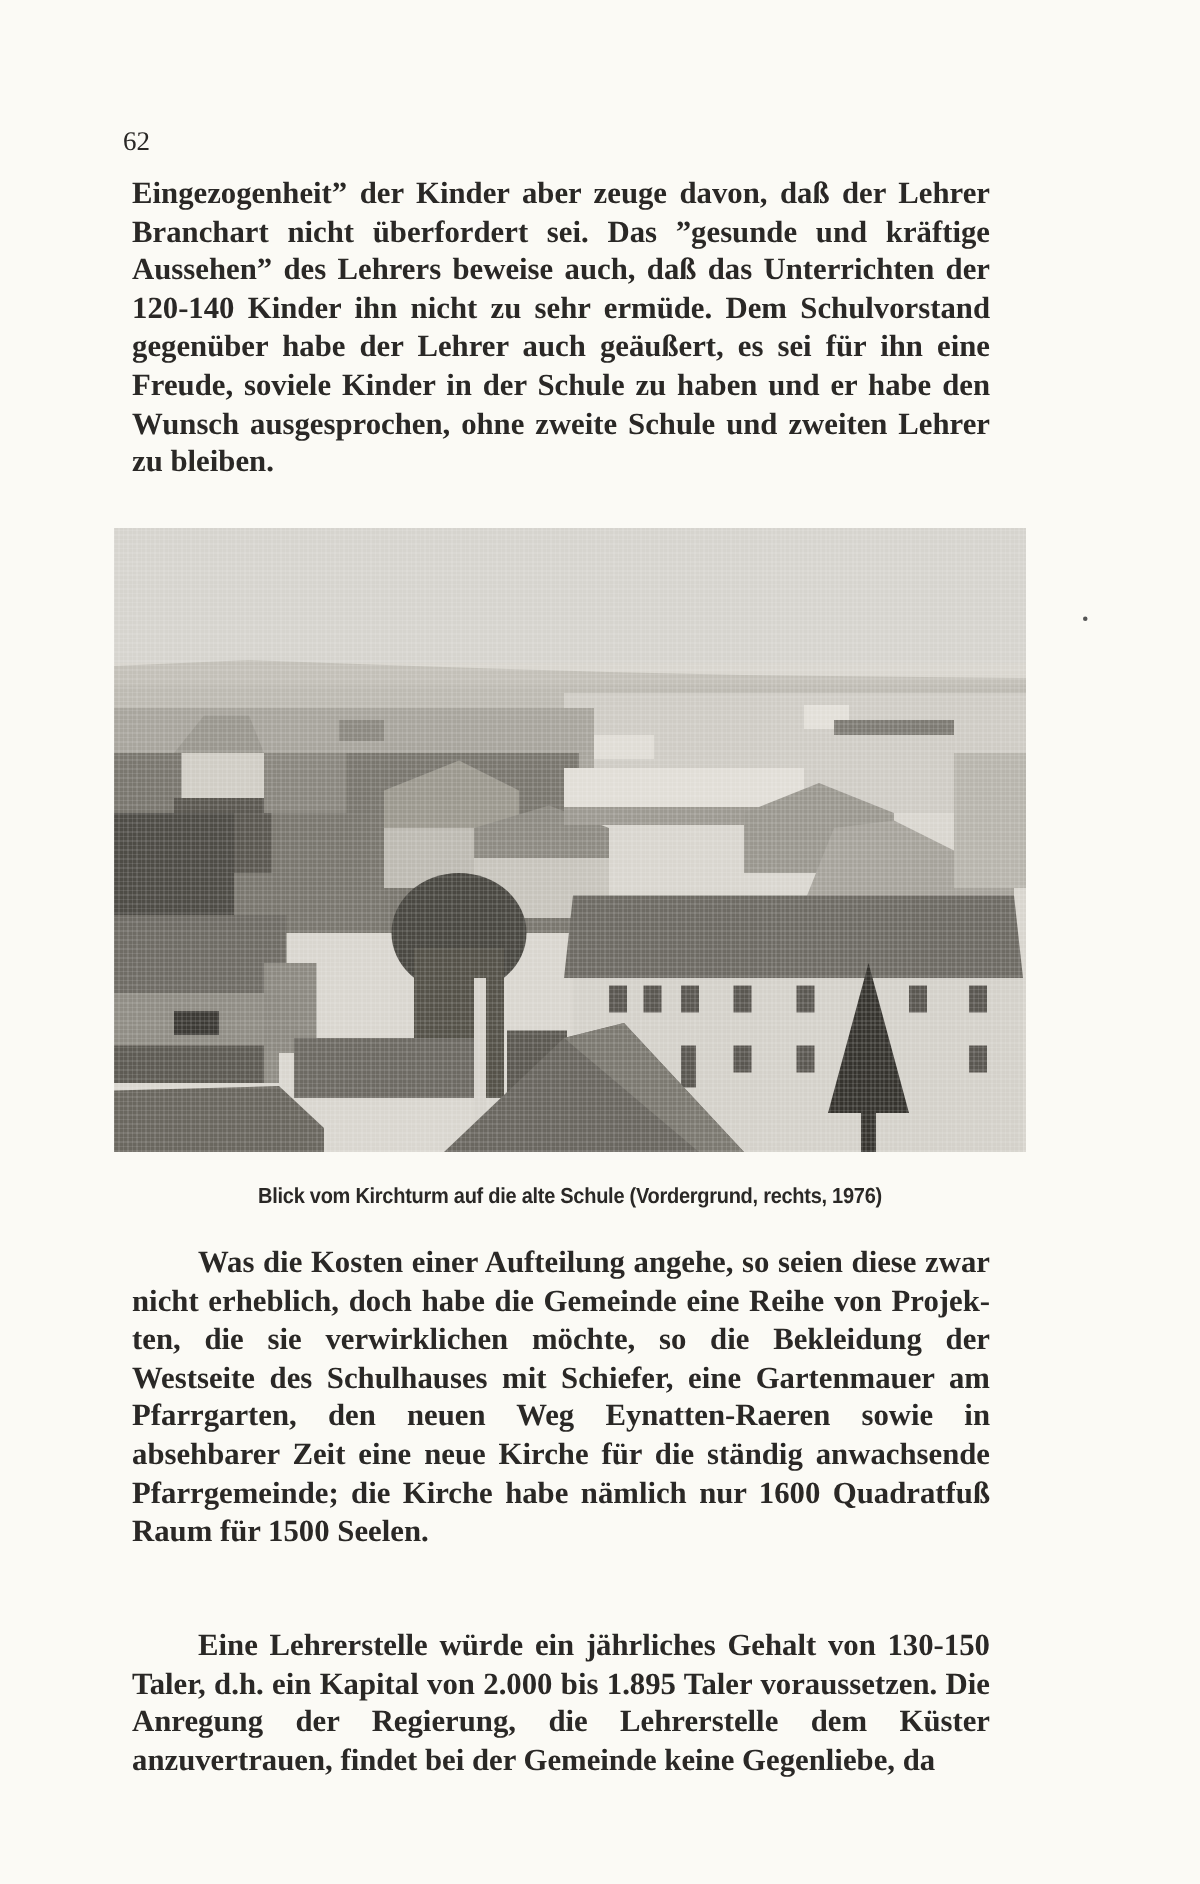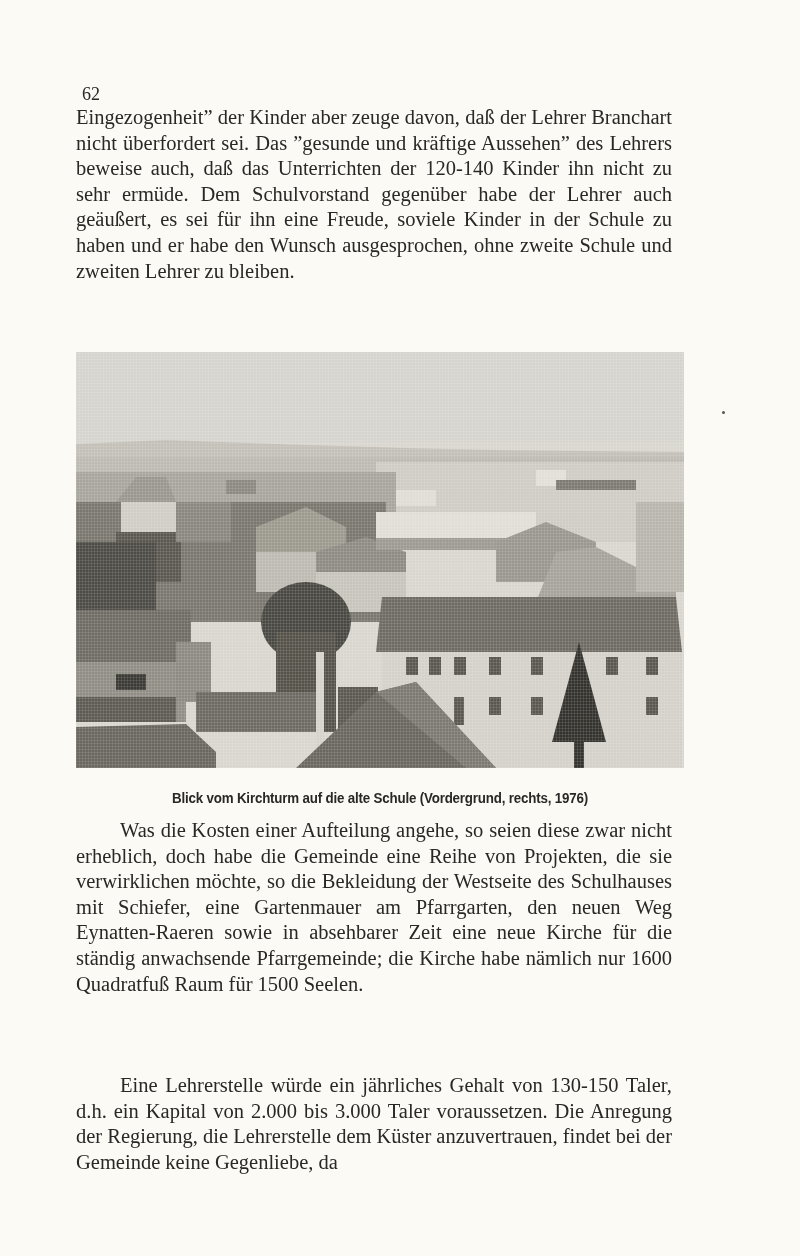--- a/index.html
+++ b/index.html
@@ -12,21 +12,21 @@
   }
   .page-number {
     position: absolute; left: 82px; top: 82px;
     font-size: 18px; line-height: 24px;
   }
   .text-block {
     position: absolute; left: 76px; width: 596px;
     font-size: 20.5px; line-height: 25.6px;
     text-align: justify;
   }
-  .text-block p { margin: 0; }
+  .text-block p { margin: 12px; font-weight: bold; }
   .indent { text-indent: 44px; }
   #para-top { top: 105px; }
   #para-costs { top: 818px; }
   #para-salary { top: 1073px; }
 
   .figure {
     position: absolute; left: 76px; top: 352px;
     width: 608px; height: 416px; overflow: hidden;
     background: #d9d6cf;
   }
@@ -133,16 +133,16 @@
   <div class="halftone"></div>
 </div>
 
 <div class="caption">Blick vom Kirchturm auf die alte Schule (Vordergrund, rechts, 1976)</div>
 
 <div class="text-block" id="para-costs">
   <p class="indent">Was die Kosten einer Aufteilung angehe, so seien diese zwar nicht erheblich, doch habe die Gemeinde eine Reihe von Projek­ten, die sie verwirklichen möchte, so die Bekleidung der Westseite des Schulhauses mit Schiefer, eine Gartenmauer am Pfarrgarten, den neuen Weg Eynatten-Raeren sowie in absehbarer Zeit eine neue Kirche für die ständig anwachsende Pfarrgemeinde; die Kirche habe nämlich nur 1600 Quadratfuß Raum für 1500 Seelen.</p>
 </div>
 
 <div class="text-block" id="para-salary">
-  <p class="indent">Eine Lehrerstelle würde ein jährliches Gehalt von 130-150 Taler, d.h. ein Kapital von 2.000 bis 3.000 Taler voraussetzen. Die Anregung der Regierung, die Lehrerstelle dem Küster anzuvertrauen, findet bei der Gemeinde keine Gegenliebe, da</p>
+  <p class="indent">Eine Lehrerstelle würde ein jährliches Gehalt von 130-150 Taler, d.h. ein Kapital von 2.000 bis 1.895 Taler voraussetzen. Die Anregung der Regierung, die Lehrerstelle dem Küster anzuvertrauen, findet bei der Gemeinde keine Gegenliebe, da</p>
 </div>
 
 <div class="bleed-dot"></div>
 
 </body></html>

